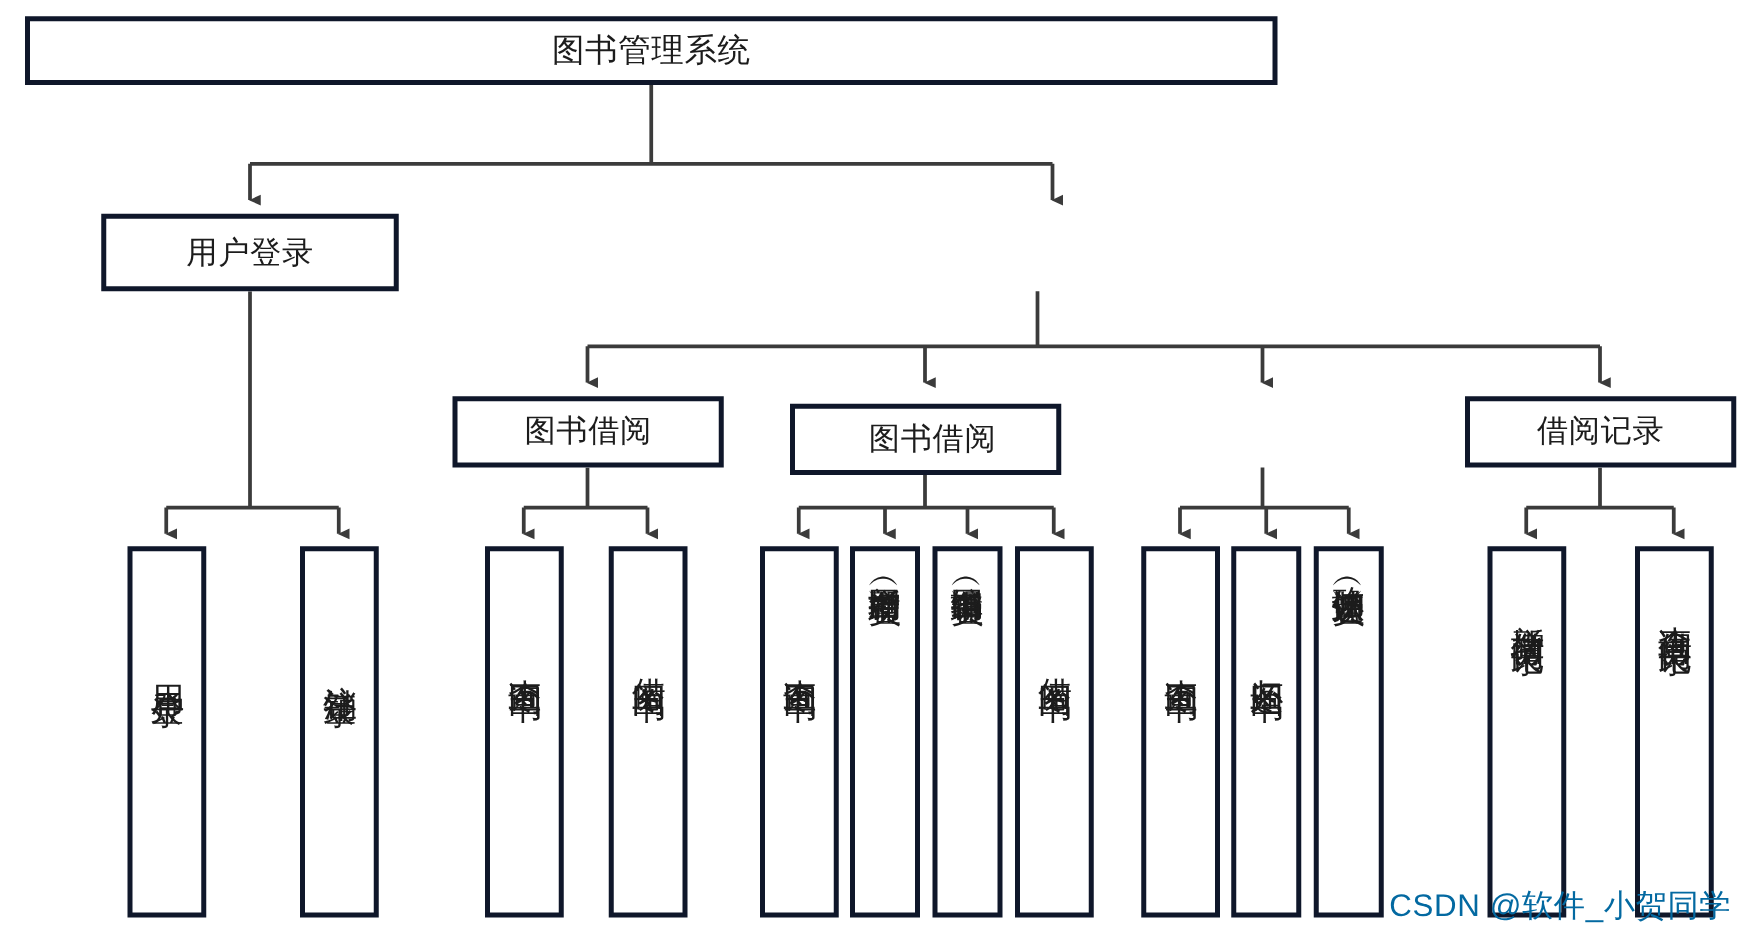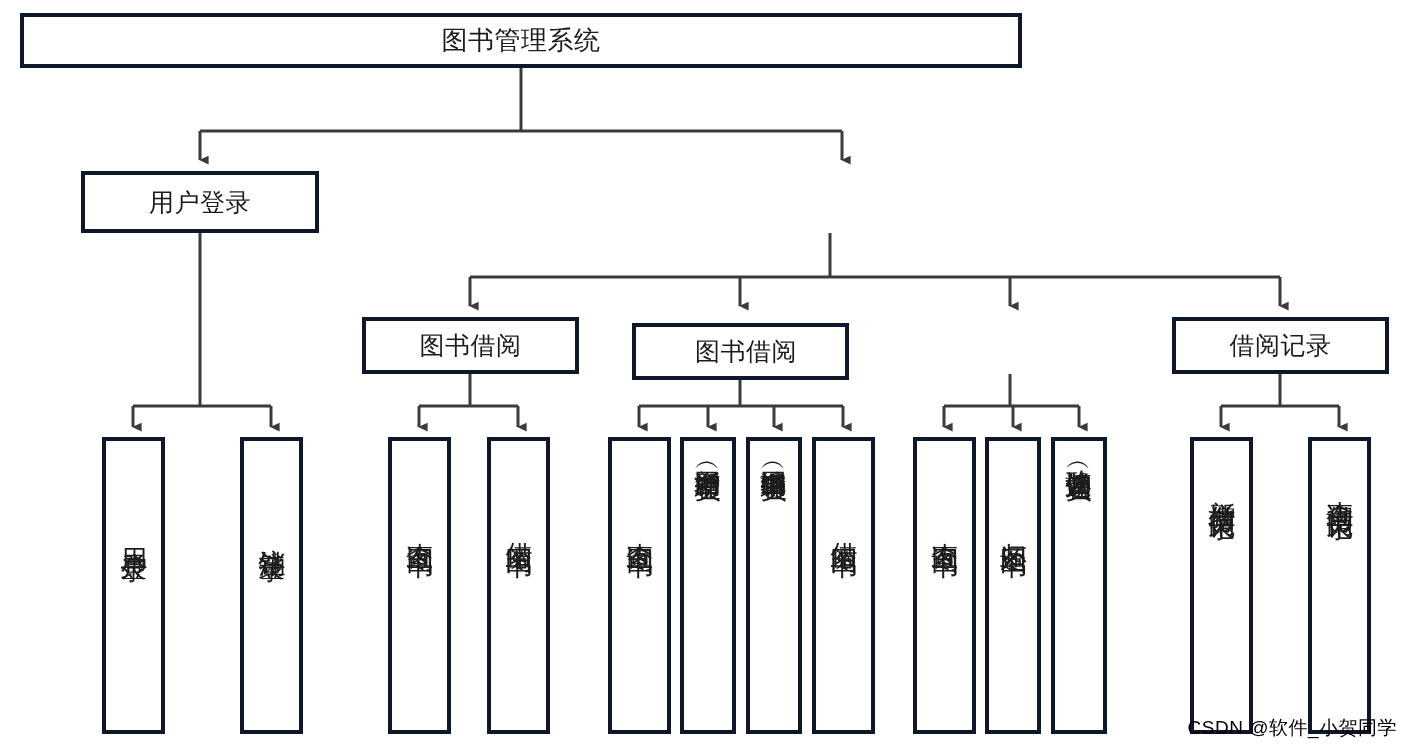--- a/index.html
+++ b/index.html
@@ -55,24 +55,24 @@
     text-orientation: upright;
     font-size: 27px;
     letter-spacing: 3px;
     line-height: 1;
   }
   .node.root .node-label {
     font-size: 26px;
   }
   #watermark {
     position: absolute;
-    right: 8px;
+    right: 20px;
     bottom: 6px;
-    font-size: 19px;
-    color: #000000;
+    font-size: 25px;
+    color: #0369a1;
     letter-spacing: 0.5px;
     white-space: pre;
     user-select: none;
   }
 </style>
 </head>
 <body>
 
 <div id="diagram-root">
 

